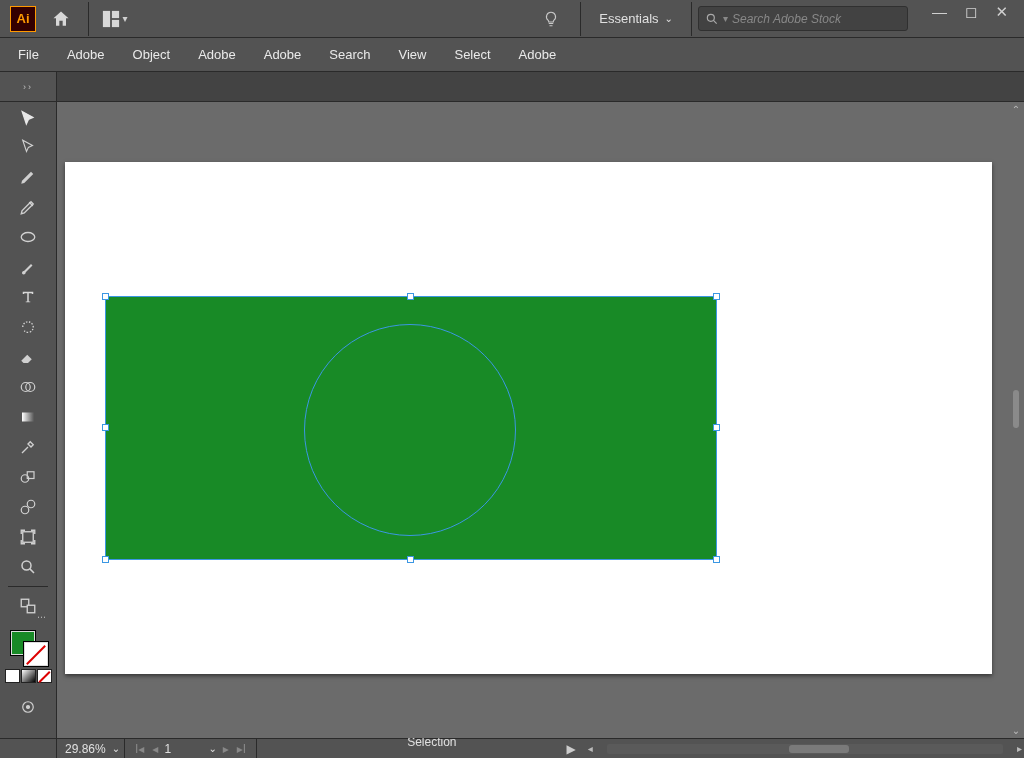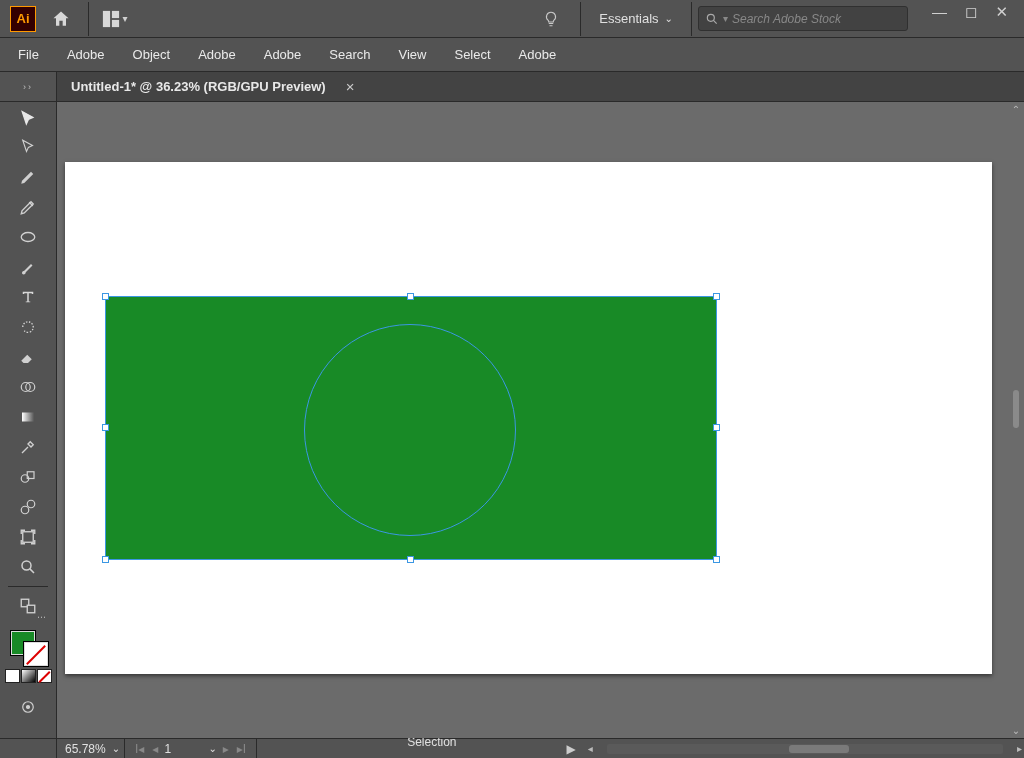--- a/index.html
+++ b/index.html
@@ -179,24 +179,20 @@
   <div class="menu-item">Adobe</div>
   <div class="menu-item">Adobe</div>
   <div class="menu-item">Search</div>
   <div class="menu-item">View</div>
   <div class="menu-item">Select</div>
   <div class="menu-item">Adobe</div>
 </div>
 
 <div class="tabrow">
   <div class="tabrow-left">››</div>
-  <div class="doc-tab">
-    <span>Untitled-1* @ 36.23% (RGB/GPU Preview)</span>
-    <span class="close">×</span>
-  </div>
 </div>
 
 <div class="main">
 
   <div class="toolbar">
     <div class="tool-wide selected">
       <svg viewBox="0 0 24 24" fill="none" stroke="#e8e8e8" stroke-width="1.5" width="22" height="20">
           <path d="M5 3l5 15 2.5-5.5L18 10z" fill="#e8e8e8"></path>
         </svg>
     </div>
@@ -332,21 +328,21 @@
       <div class="arrow" style="top:2px;">⌃</div>
       <div class="thumb"></div>
       <div class="arrow" style="bottom:2px;">⌄</div>
     </div>
   </div>
 </div>
 
 <div class="statusbar">
   <div style="width:57px; border-right:1px solid #2a2a2a; height:100%;"></div>
   <div class="sb-seg sb-zoom">
-    <span>65.78%</span>
+    <span>29.86%</span>
     <span class="chev">⌄</span>
   </div>
   <div class="sb-seg sb-artboard-nav">
     <span class="nav-btn">I◂</span>
     <span class="nav-btn">◂</span>
     <input type="text" value="1" style="">
     <span class="chev">⌄</span>
     <span class="nav-btn">▸</span>
     <span class="nav-btn">▸I</span>
   </div>

